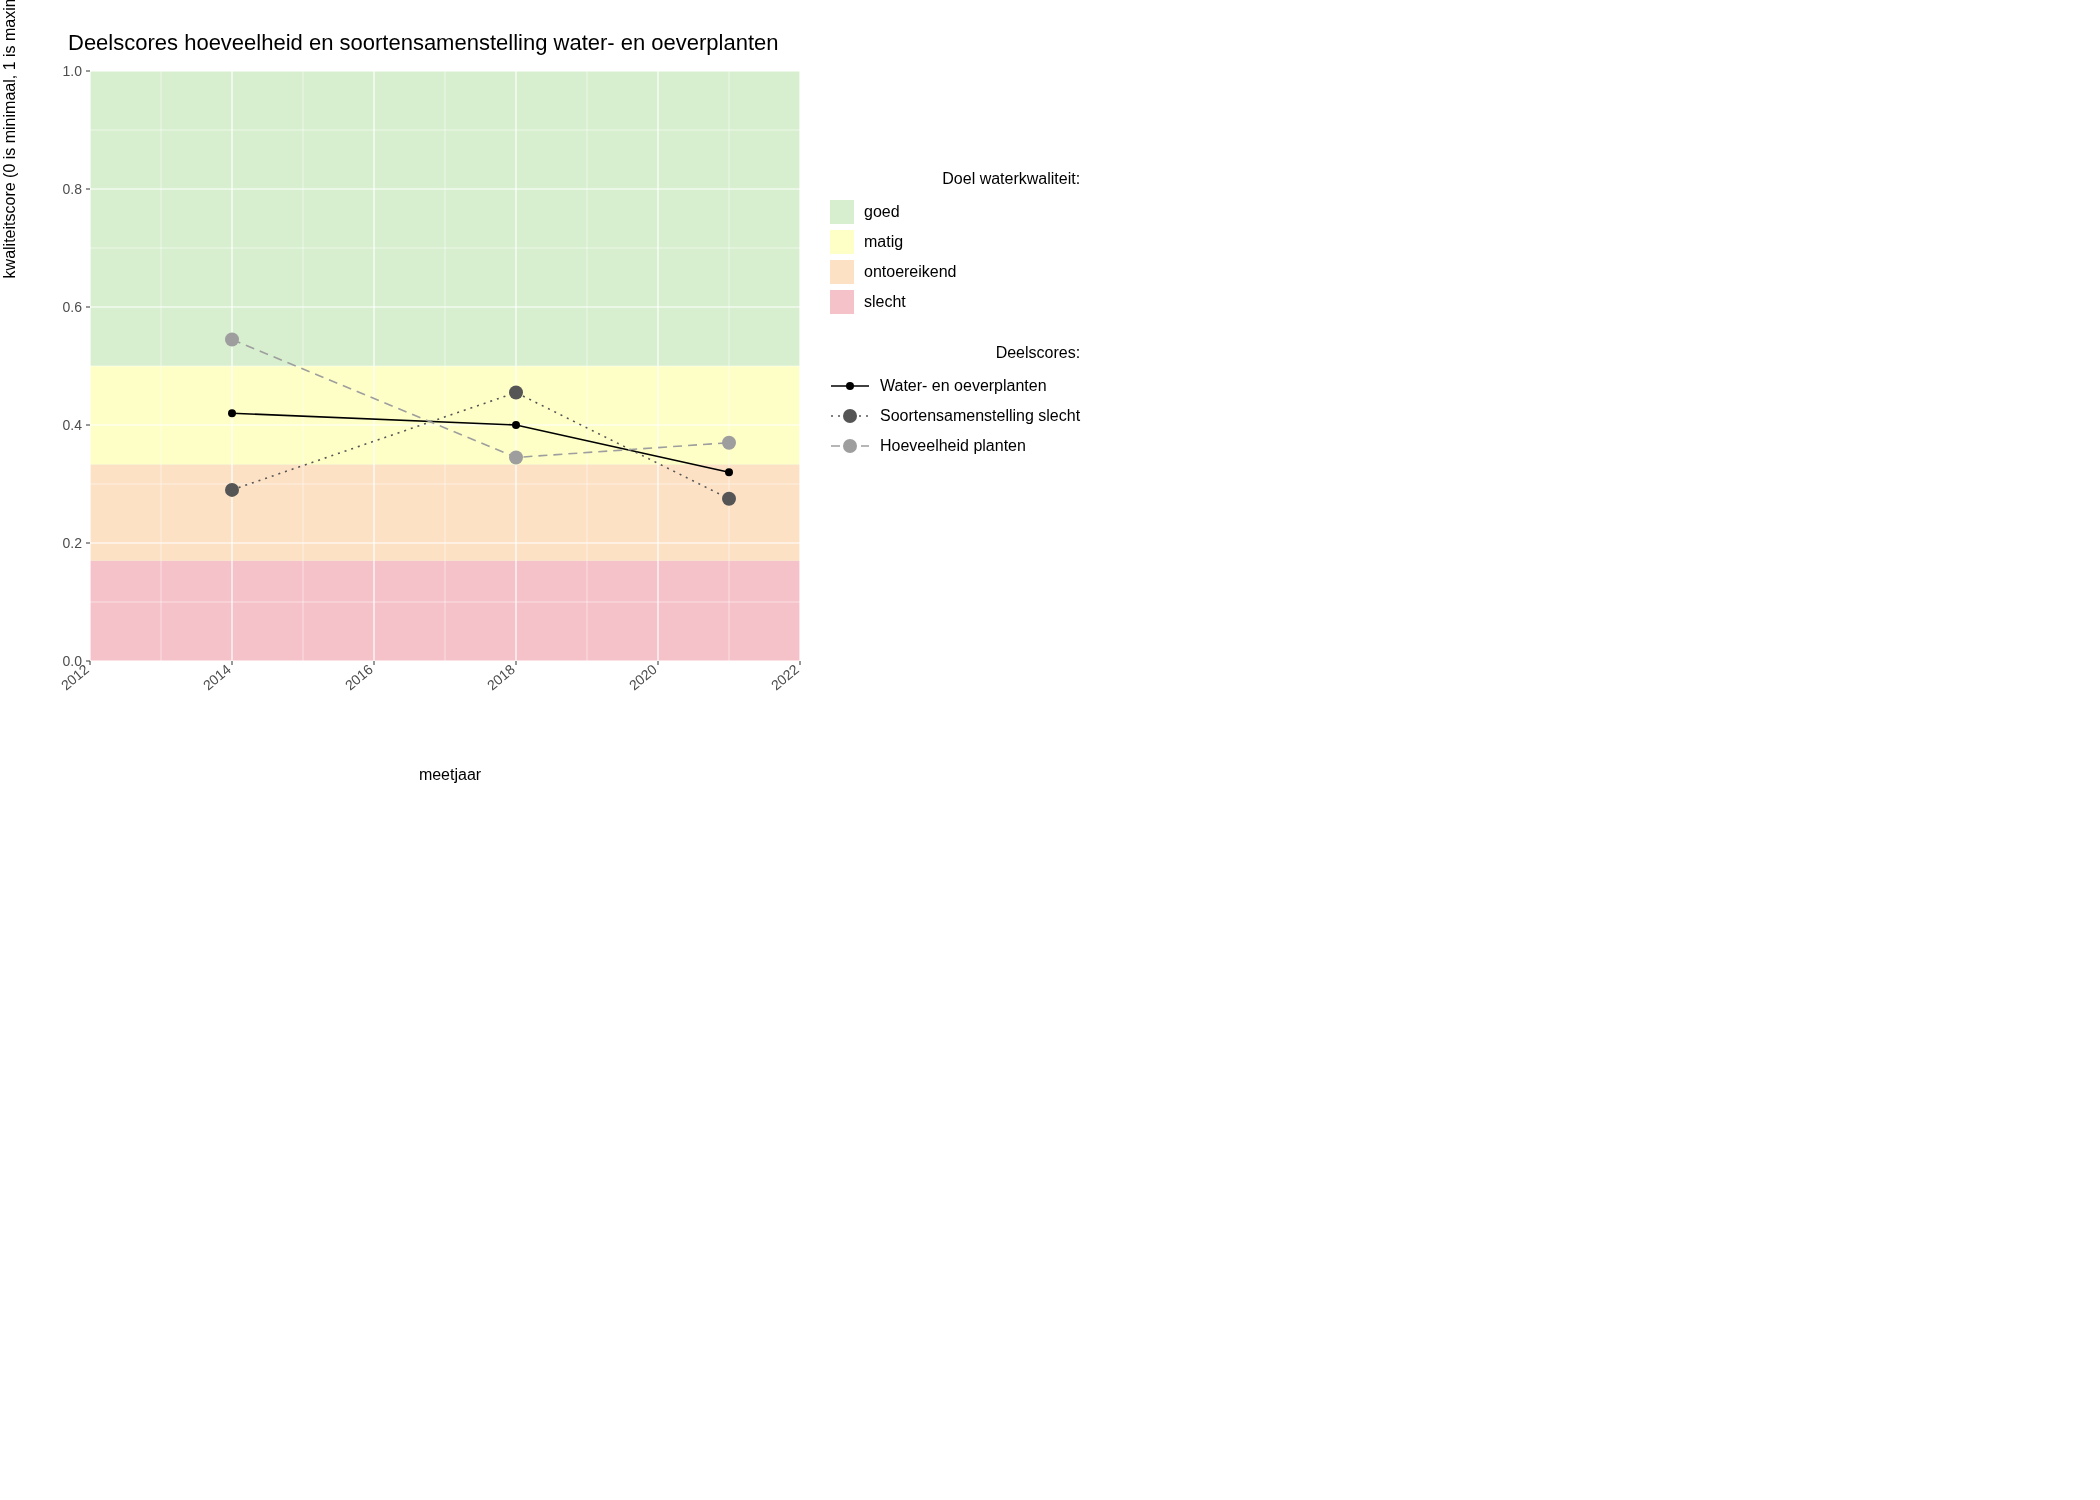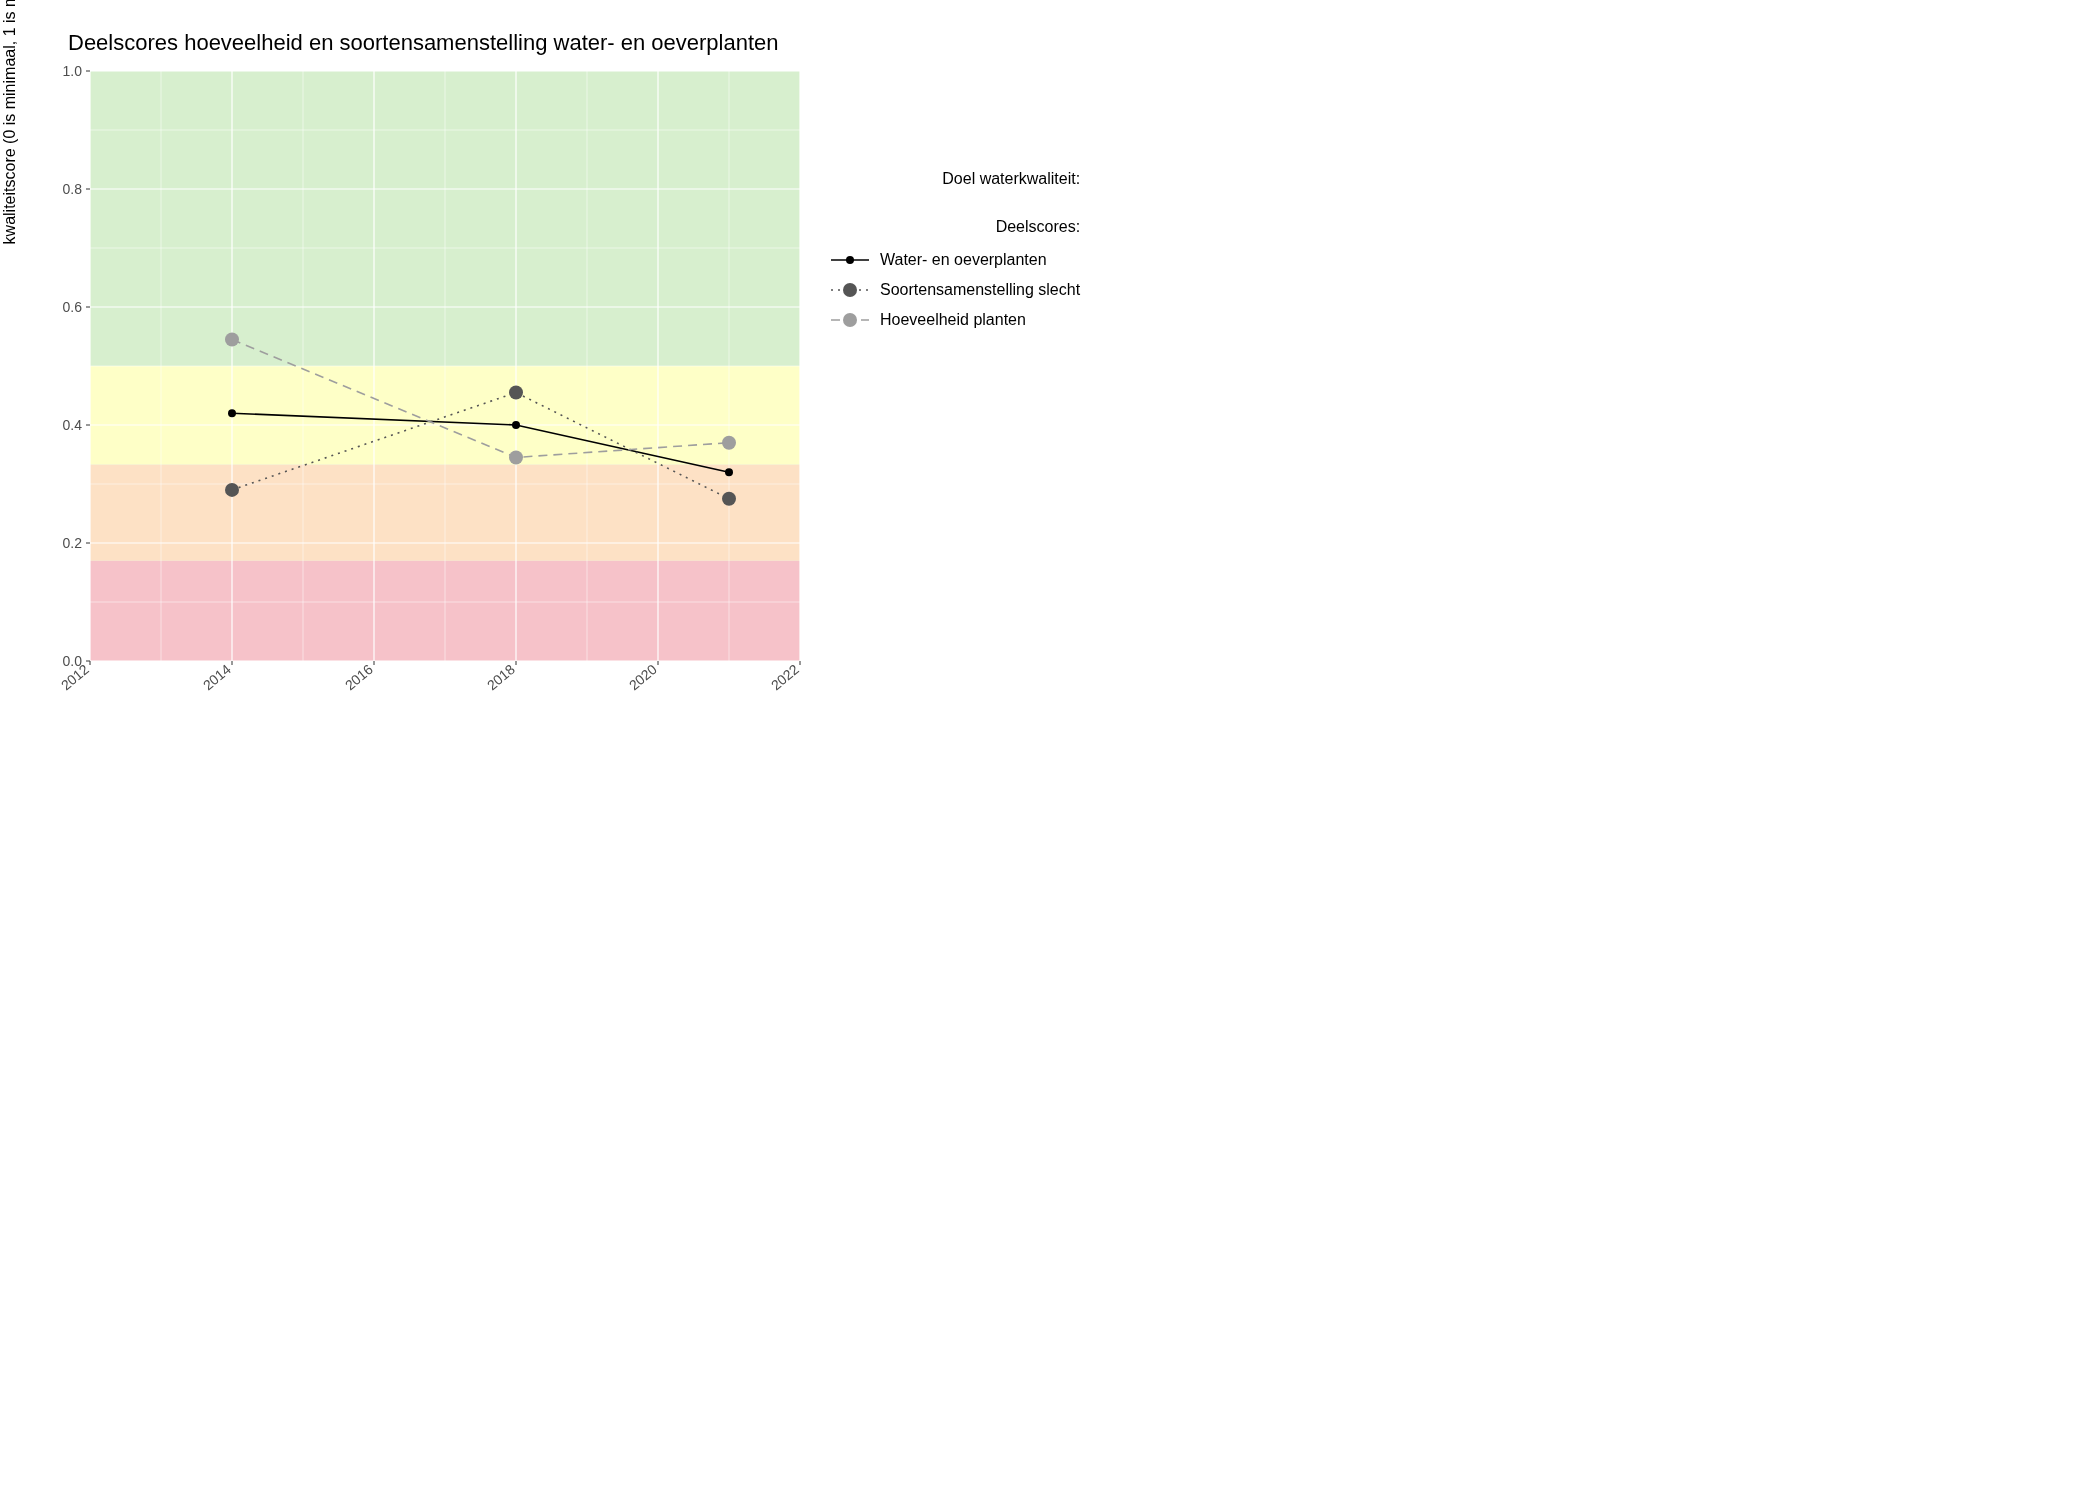--- a/index.html
+++ b/index.html
@@ -165,26 +165,45 @@
           <circle cx="699" cy="406.2" r="4" fill="#000000"></circle>
           <path d="M202 423.9 L486 326.55 L699 432.75 " fill="none" stroke="#555555" stroke-width="1.6" stroke-dasharray="2 5"></path>
           <circle cx="202" cy="423.9" r="7" fill="#555555"></circle>
           <circle cx="486" cy="326.55" r="7" fill="#555555"></circle>
           <circle cx="699" cy="432.75" r="7" fill="#555555"></circle>
           <path d="M202 273.45 L486 391.45000000000005 L699 376.7 " fill="none" stroke="#9e9e9e" stroke-width="1.6" stroke-dasharray="9 6"></path>
           <circle cx="202" cy="273.45" r="7" fill="#9e9e9e"></circle>
           <circle cx="486" cy="391.45000000000005" r="7" fill="#9e9e9e"></circle>
           <circle cx="699" cy="376.7" r="7" fill="#9e9e9e"></circle>
         </svg>
+      <div class="x-axis-label" style="margin-left:60px;">meetjaar</div>
     </div>
   </div>
 
   <div class="legend">
     <div class="legend-section">
       <div class="legend-title">Doel waterkwaliteit:</div>
+      <div id="legend-bands-items">
+          <div class="legend-item">
+            <div class="legend-swatch" style="background: rgb(215, 239, 206);"></div>
+            <span>goed</span>
+          </div>
+          <div class="legend-item">
+            <div class="legend-swatch" style="background: rgb(254, 255, 199);"></div>
+            <span>matig</span>
+          </div>
+          <div class="legend-item">
+            <div class="legend-swatch" style="background: rgb(253, 225, 197);"></div>
+            <span>ontoereikend</span>
+          </div>
+          <div class="legend-item">
+            <div class="legend-swatch" style="background: rgb(246, 194, 201);"></div>
+            <span>slecht</span>
+          </div>
+        </div>
     </div>
     <div class="legend-section">
       <div class="legend-title">Deelscores:</div>
       <div id="legend-series-items">
           <div class="legend-item">
             <div class="legend-line-swatch">
               <svg viewBox="0 0 40 24">
                 <line x1="1" x2="39" y1="12" y2="12" stroke="#000000" stroke-width="1.6"></line>
                 <circle cx="20" cy="12" r="4" fill="#000000"></circle>
               </svg>

